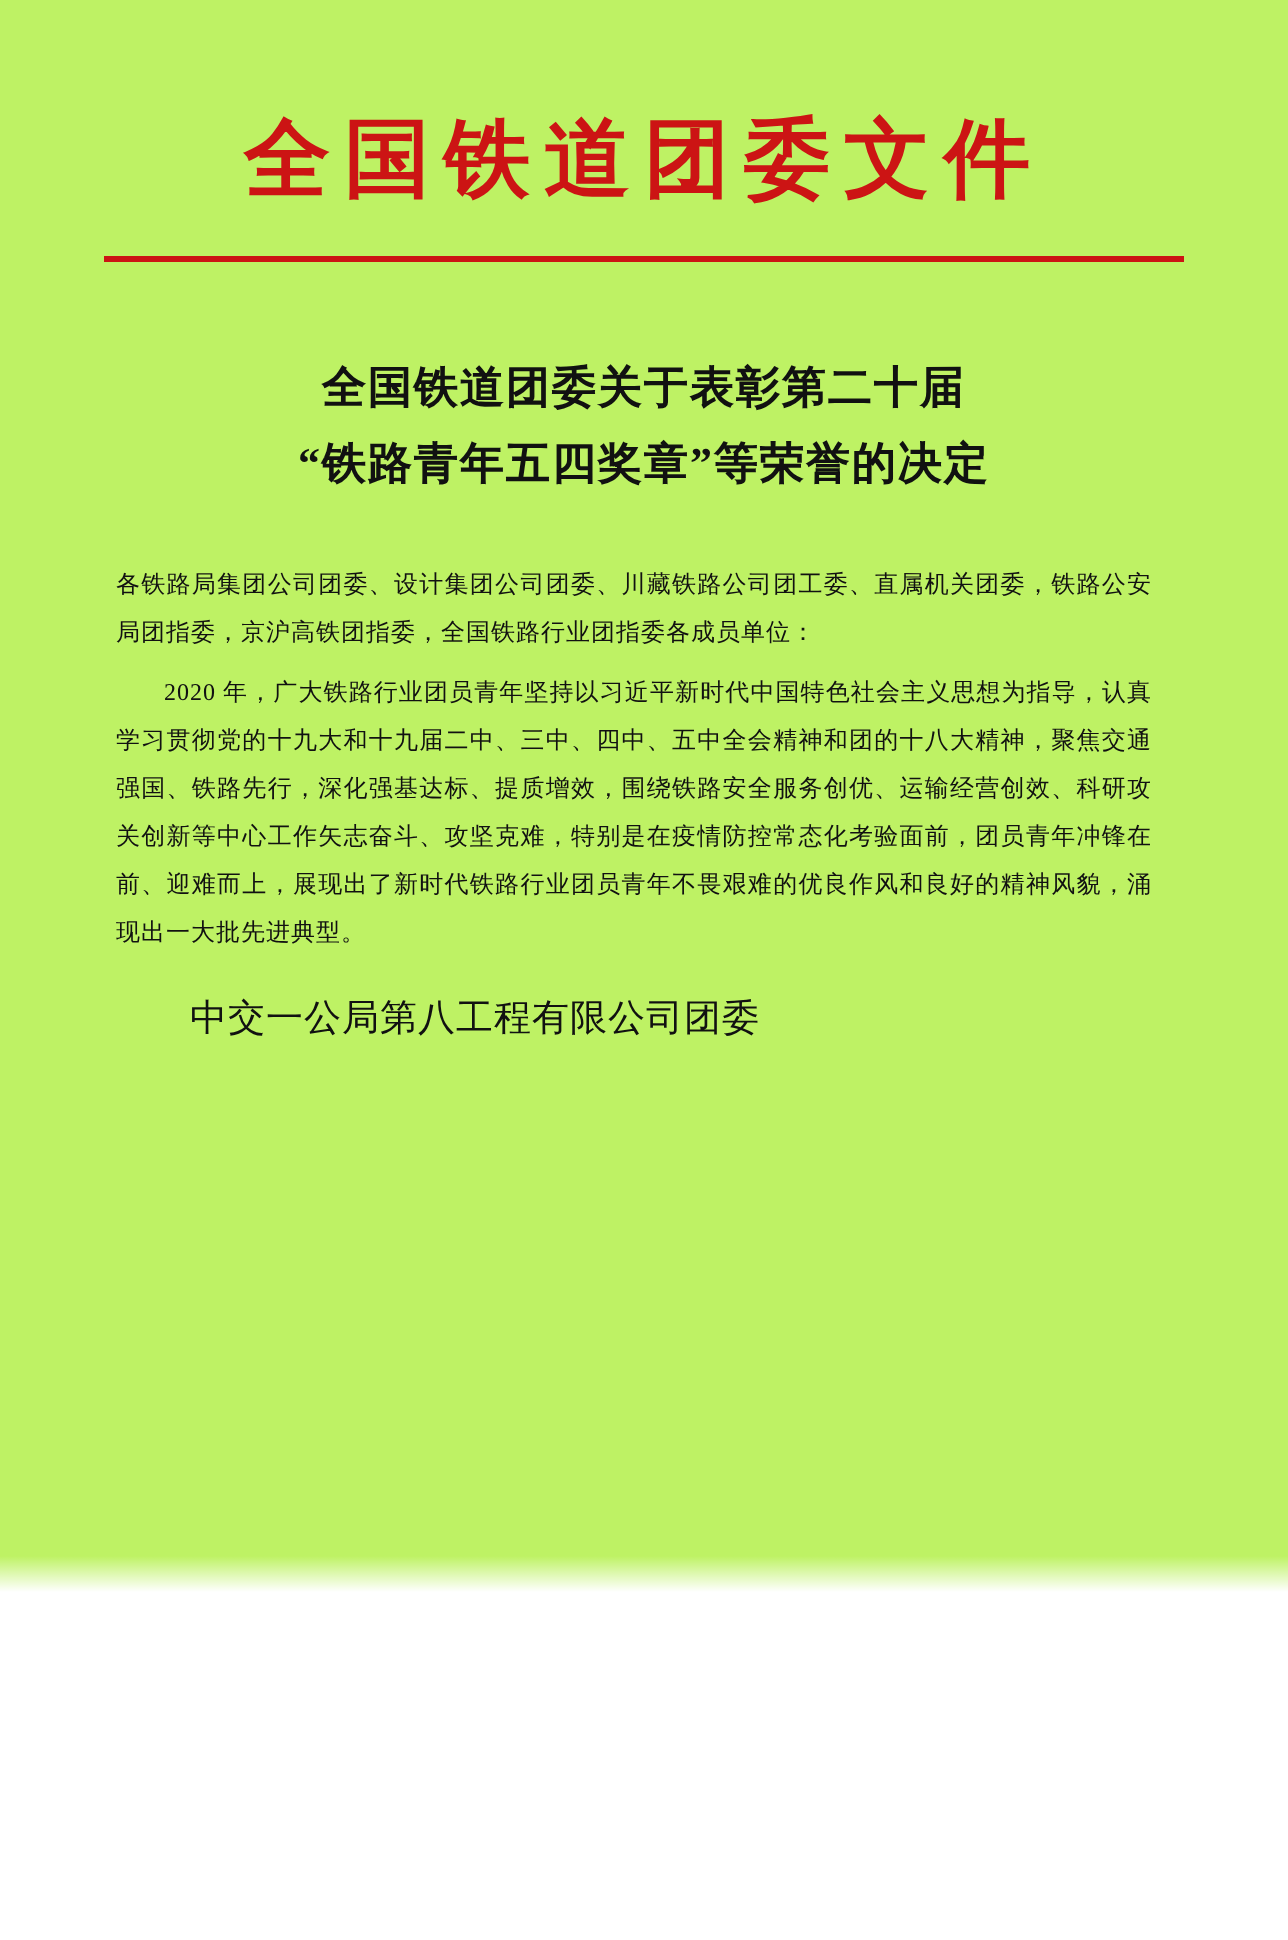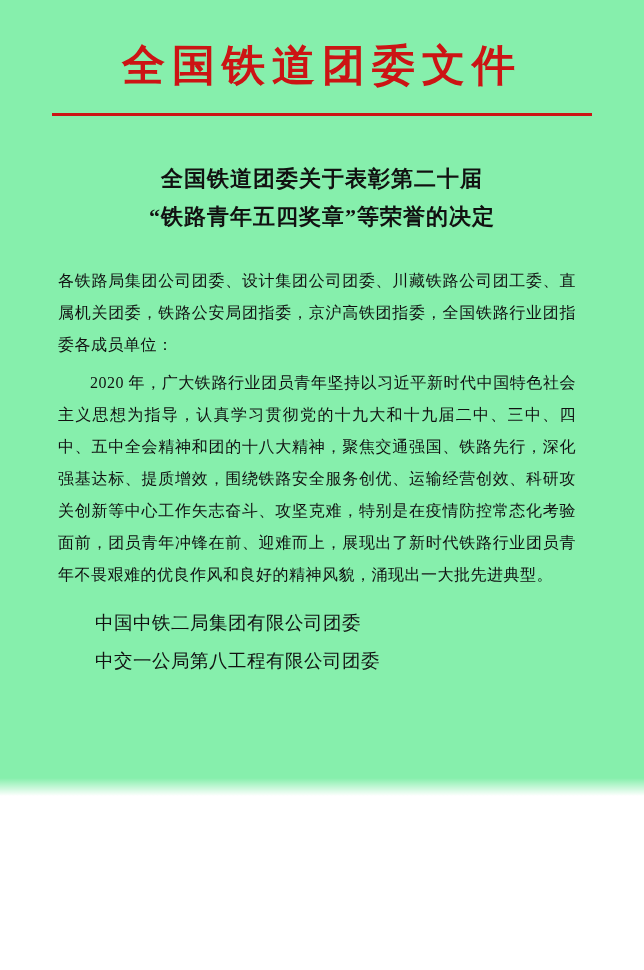--- a/index.html
+++ b/index.html
@@ -11,23 +11,23 @@
     width: 644px;
     height: 970px;
     font-family: "Liberation Serif", "DejaVu Serif", serif;
     color: #1a1a1a;
     overflow: hidden;
   }
   .page {
     position: relative;
     width: 644px;
     height: 796px;
-    background: #86efac;
+    background: #bef264;
     box-sizing: border-box;
-    padding: 0 58px;
+    padding: 15px 58px;
   }
   .doc-title {
     text-align: center;
     color: #cc1414;
     font-size: 43px;
     font-weight: bold;
     letter-spacing: 7px;
     line-height: 1.1;
     padding-top: 42px;
     font-family: "Liberation Serif", "DejaVu Serif", serif;
@@ -57,21 +57,21 @@
     color: #111;
   }
   .heading .line {
     display: block;
     white-space: nowrap;
   }
   .body-block {
     margin-top: 28px;
   }
   p.para {
-    font-size: 16px;
+    font-size: 12px;
     line-height: 2.0;
     letter-spacing: 0.5px;
     margin: 0 10px 6px 0;
     text-align: justify;
     text-justify: inter-ideograph;
     color: #111;
   }
   p.indent {
     text-indent: 2em;
   }
@@ -118,18 +118,17 @@
     <span class="line">全国铁道团委关于表彰第二十届</span>
     <span class="line">“铁路青年五四奖章”等荣誉的决定</span>
   </div>
 
   <div class="body-block">
     <p class="para">各铁路局集团公司团委、设计集团公司团委、川藏铁路公司团工委、直属机关团委，铁路公安局团指委，京沪高铁团指委，全国铁路行业团指委各成员单位：</p>
     <p class="para indent">2020 年，广大铁路行业团员青年坚持以习近平新时代中国特色社会主义思想为指导，认真学习贯彻党的十九大和十九届二中、三中、四中、五中全会精神和团的十八大精神，聚焦交通强国、铁路先行，深化强基达标、提质增效，围绕铁路安全服务创优、运输经营创效、科研攻关创新等中心工作矢志奋斗、攻坚克难，特别是在疫情防控常态化考验面前，团员青年冲锋在前、迎难而上，展现出了新时代铁路行业团员青年不畏艰难的优良作风和良好的精神风貌，涌现出一大批先进典型。</p>
   </div>
 
   <div class="list">
-    <div class="list-item">中国中铁二局集团有限公司团委</div>
     <div class="list-item">中交一公局第八工程有限公司团委</div>
   </div>
 
   <div class="fade-bottom"></div>
 </div>
 
 </body></html>

